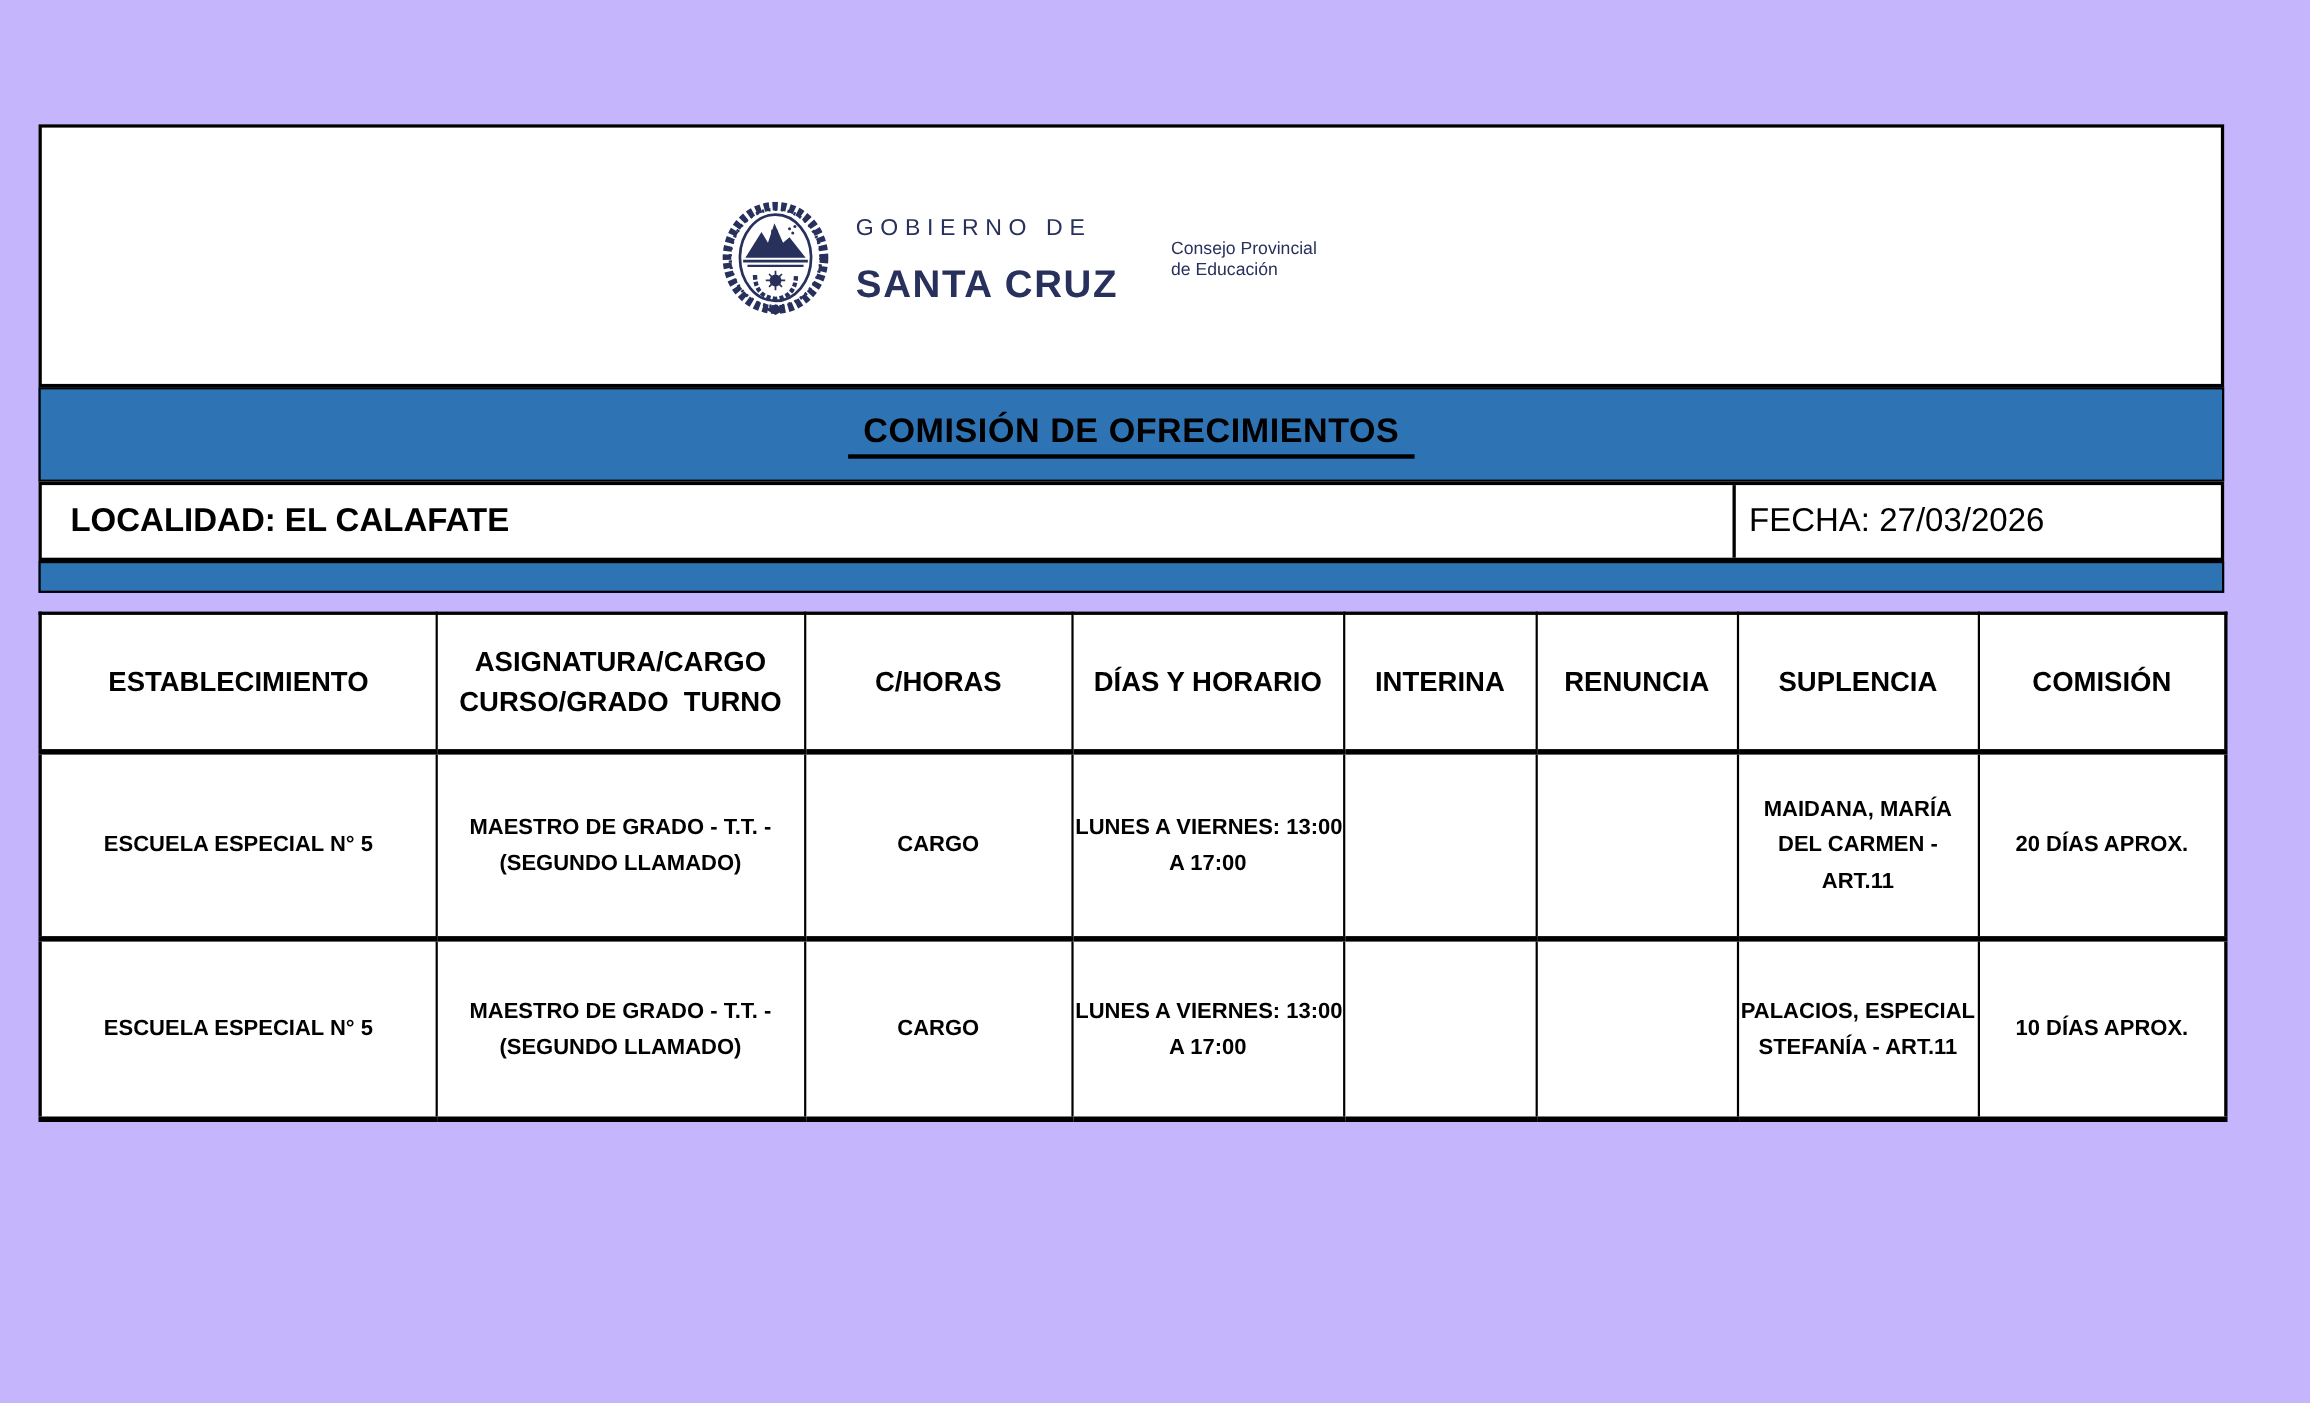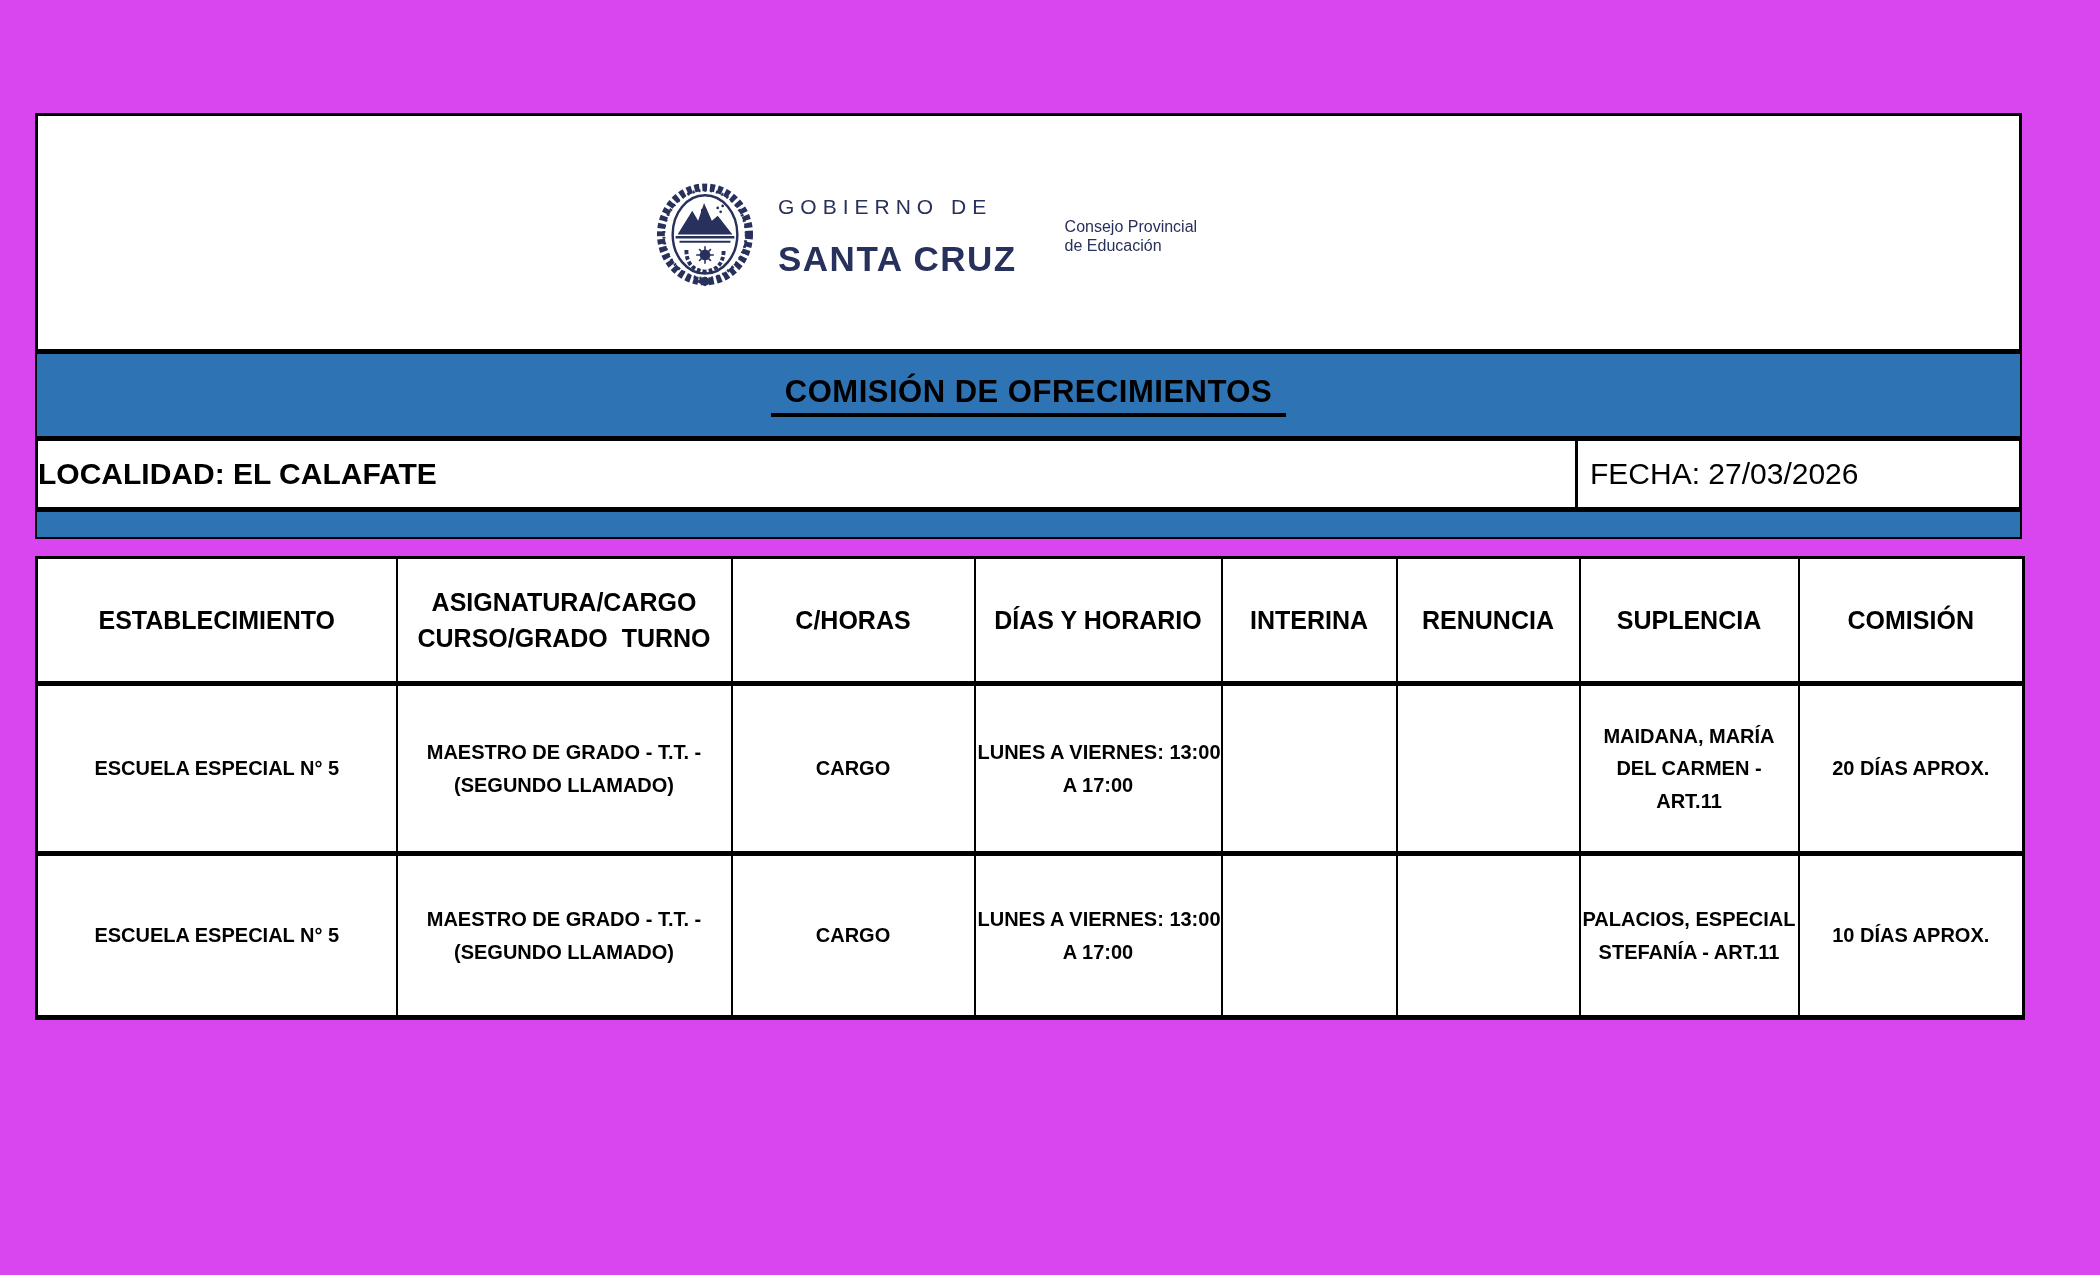--- a/index.html
+++ b/index.html
@@ -1,18 +1,18 @@
 <!DOCTYPE html>
 <html><head>
 <meta charset="utf-8">
 <style>
   * { margin:0; padding:0; box-sizing:border-box; }
   body { background:#ffffff; font-family:"Liberation Sans", sans-serif; }
   .page {
-    position:relative; width:2100px; height:1275px; background:#d946ef;
+    position:relative; width:2100px; height:1275px; background:#c4b5fd;
     color:#000; overflow:hidden;
   }
 
   
   .header-box {
     position:absolute; left:35px; top:113px; width:1987px; height:239px;
     background:#ffffff; border:3px solid #000000;
   }
   .logo-group {
     position:absolute; left:618px; top:50%; transform:translateY(-46%);
@@ -39,21 +39,21 @@
     font-size:31px; font-weight:800; color:#000; letter-spacing:0.5px;
     padding:0 14px 3px 14px; border-bottom:4px solid #000; white-space:pre;
   }
 
   
   .info-row {
     position:absolute; left:35px; top:438px; width:1987px; height:72px;
     background:#fff; border:3px solid #000; display:flex;
   }
   .loc-cell {
-    flex:1 1 auto; display:flex; align-items:center; padding-left:0;
+    flex:1 1 auto; display:flex; align-items:center; padding-left:26px;
     font-size:30px; font-weight:700; white-space:pre;
   }
   .fecha-cell {
     flex:0 0 444px; border-left:3px solid #000; display:flex; align-items:center;
     padding-left:12px; font-size:30px; font-weight:400; white-space:pre;
   }
 
   
   .sep-bar {
     position:absolute; left:35px; top:510px; width:1987px; height:29px;

